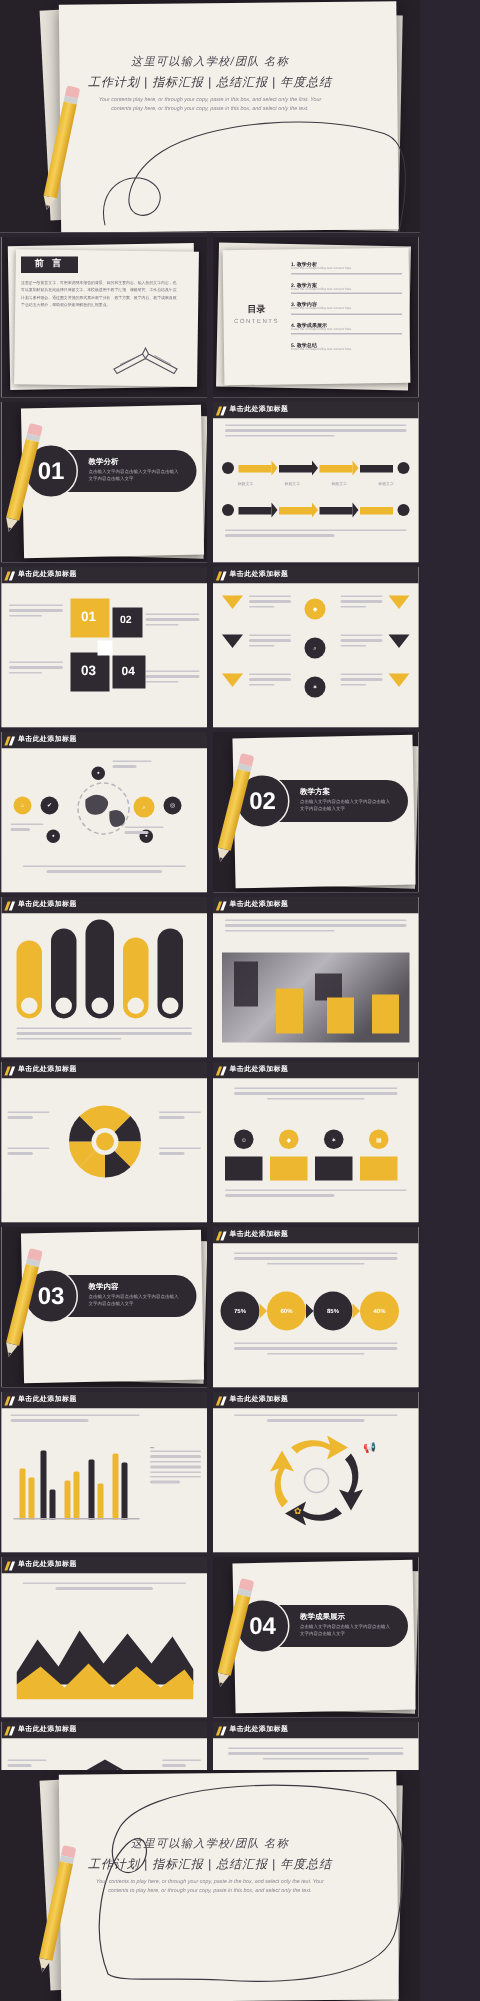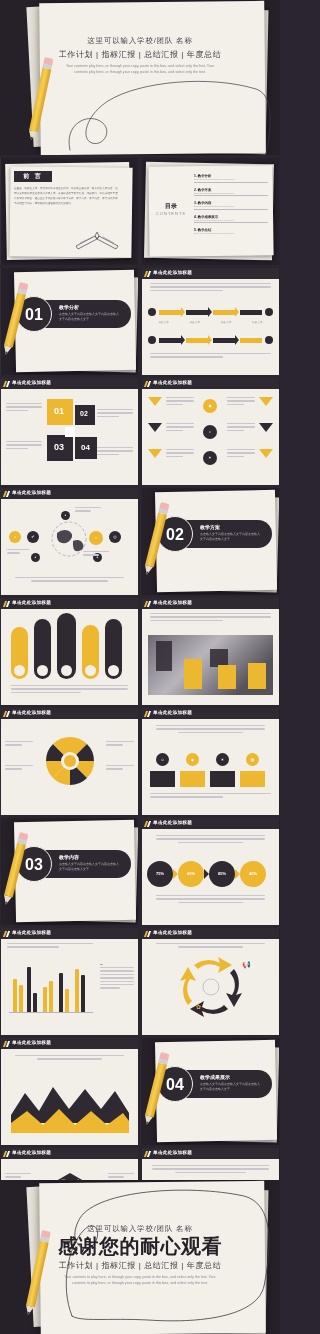--- a/index.html
+++ b/index.html
@@ -15,21 +15,21 @@
   
   .chalk-bg{
     position:absolute; inset:0;
     background:
       radial-gradient(ellipse at 20% 10%, #3a3340 0%, #2a242e 55%, #221d27 100%);
   }
   .chalk-doodle{ position:absolute; color:rgba(255,255,255,.07); font-weight:bold; }
 
   
   .slide{ position:absolute; background:#f2efe9; overflow:hidden; }
-  .slide.full{ left:0; width:280px; }
+  .slide.full{ left:0; width:280px;font-style:italic; }
   .slide.half{ width:137px; height:107px; }
   .col-l{ left:1px; } .col-r{ left:142px; }
 
   
   .paper{
     position:absolute; background:#f4f1ea;
     box-shadow:0 1px 4px rgba(0,0,0,.45);
   }
 
   
@@ -815,21 +815,20 @@
       <div class="pencil" style="left:30px;top:50px;width:14px;height:96px;transform:rotate(12deg);">
         <div class="eraser" style="left:2px;top:0;"></div>
         <div class="ferrule" style="left:2px;top:7px;"></div>
         <div class="body" style="left:2px;top:11px;height:66px;"></div>
         <div class="tip" style="left:2px;top:77px;"></div>
         <div class="lead" style="left:4.9px;top:83px;"></div>
       </div>
 
       <div class="hero-text" style="top:44px;">
         <div class="hero-sub">这里可以输入学校/团队 名称</div>
-        <div class="hero-title small">感谢您的耐心观看</div>
         <div class="hero-meta">工作计划 | 指标汇报 | 总结汇报 | 年度总结</div>
         <div class="hero-body">Your contents to play here, or through your copy, paste in the box, and select only the text. Your contents to play here, or through your copy, paste in this box, and select only the text.</div>
       </div>
     </div>
   </div>
 
   <div class="sep" style="left:0;top:155px;width:280px;height:3px;"></div>
   <div class="sep" style="left:0;top:265px;width:280px;height:3px;"></div>
   <div class="sep" style="left:0;top:375px;width:280px;height:3px;"></div>
   <div class="sep" style="left:0;top:485px;width:280px;height:3px;"></div>

